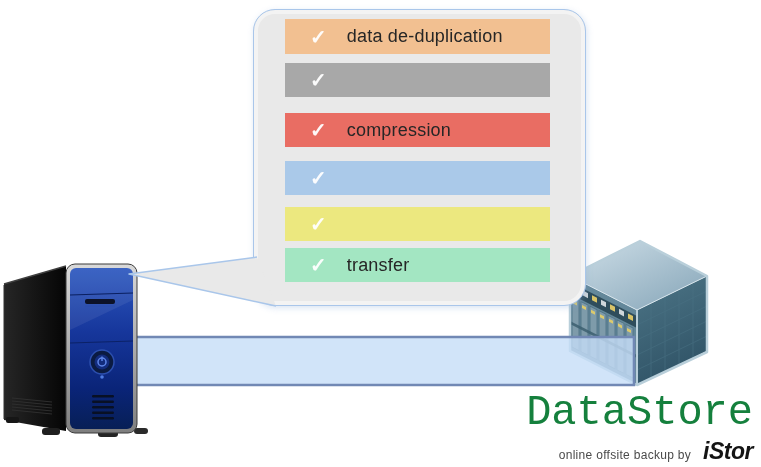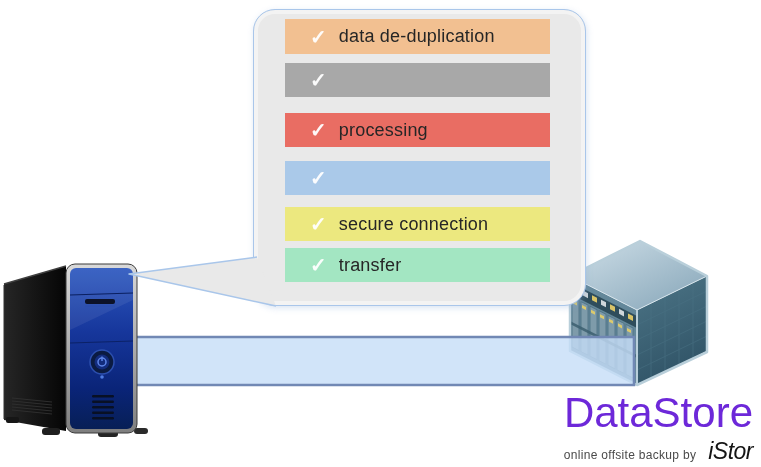--- a/index.html
+++ b/index.html
@@ -25,35 +25,35 @@
   .bar:nth-of-type(2){top:53px;}
   .bar:nth-of-type(3){top:103px;}
   .bar:nth-of-type(4){top:151px;}
   .bar:nth-of-type(5){top:197px;}
   .bar:nth-of-type(6){top:238px;}
   .check{
     margin-left:25px;font-size:20px;line-height:1;
     color:rgba(255,255,255,.95);font-weight:bold;
   }
   .bar-label{
-    margin-left:12px;font-size:18px;color:#262626;letter-spacing:.2px;
+    margin-left:20px;font-size:18px;color:#262626;letter-spacing:.2px;
   }
 
   
   .branding{
     position:absolute;right:8px;top:392px;z-index:2;
     display:flex;flex-direction:column;align-items:flex-end;
   }
   .product{
     font-size:42px;line-height:1.0;color:#2e2e2e;letter-spacing:0px;
     font-weight:normal;
   }
   .tagline-row{display:flex;align-items:baseline;gap:12px;margin-top:4px;}
   .tagline{font-size:12px;color:#4a4a4a;letter-spacing:.3px;margin-left:12px;}
-  .istor{font-size:23px;font-weight:normal;font-style:italic;color:#141414;letter-spacing:-.5px;}
+  .istor{font-size:23px;font-weight:bold;font-style:italic;color:#141414;letter-spacing:-.5px;}
 </style>
 </head>
 <body>
 
 <div class="stage">
 
   <svg id="diagram" viewBox="0 0 761 467">
     <defs>
       <linearGradient id="srvTop" x1="0" y1="0" x2="1" y2="1">
         <stop offset="0" stop-color="#cfdfe8"></stop>
@@ -184,40 +184,39 @@
   <div class="bubble" style="background-color: rgb(233, 233, 233); border-color: rgb(169, 198, 234);">
     <div class="bar" style="background-color: rgb(242, 192, 145);">
       <span class="check">✓</span>
       <span class="bar-label">data de-duplication</span>
     </div>
     <div class="bar" style="background-color: rgb(168, 168, 168);">
       <span class="check">✓</span>
     </div>
     <div class="bar" style="background-color: rgb(233, 109, 99);">
       <span class="check">✓</span>
-      <span class="bar-label">processing</span>
+      <span class="bar-label">compression</span>
     </div>
     <div class="bar" style="background-color: rgb(170, 201, 233);">
       <span class="check">✓</span>
     </div>
     <div class="bar" style="background-color: rgb(236, 232, 127);">
       <span class="check">✓</span>
-      <span class="bar-label">secure connection</span>
     </div>
     <div class="bar" style="background-color: rgb(163, 230, 194);">
       <span class="check">✓</span>
       <span class="bar-label">transfer</span>
     </div>
   </div>
 
   <svg id="tail-layer" viewBox="0 0 761 467">
     <path d="M 276,306 L 129,274 L 257,257" stroke-width="1.5" stroke-linejoin="round" style="fill: rgb(233, 233, 233); stroke: rgb(169, 198, 234);"></path>
   </svg>
 
   <div class="branding">
-    <div class="product" style="color: #6d28d9;">DataStore</div>
+    <div class="product" style="color: #15803d; font-family: Liberation Mono, monospace;">DataStore</div>
     <div class="tagline-row">
       <span class="tagline">online offsite backup by</span>
       <span class="istor">iStor</span>
     </div>
   </div>
 
 </div>
 
 </body></html>

